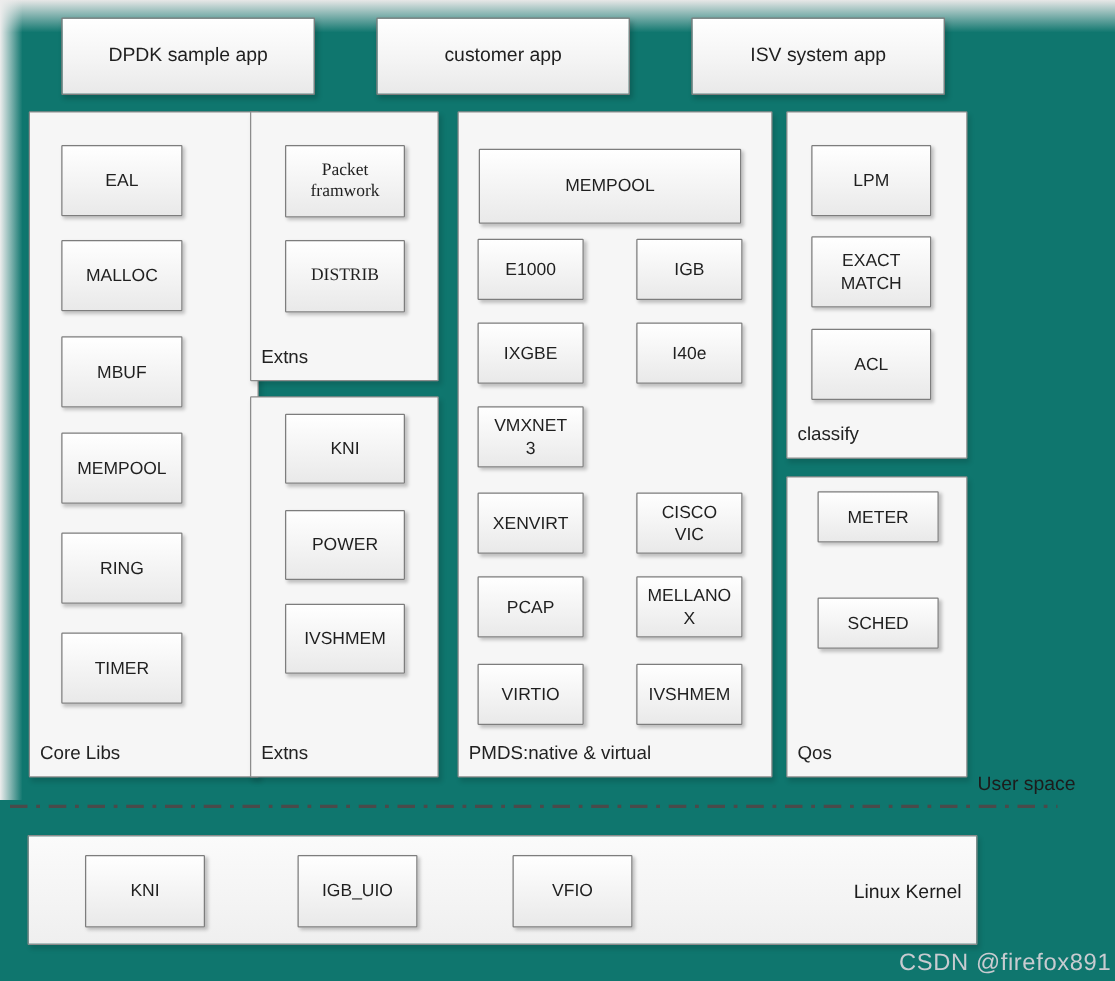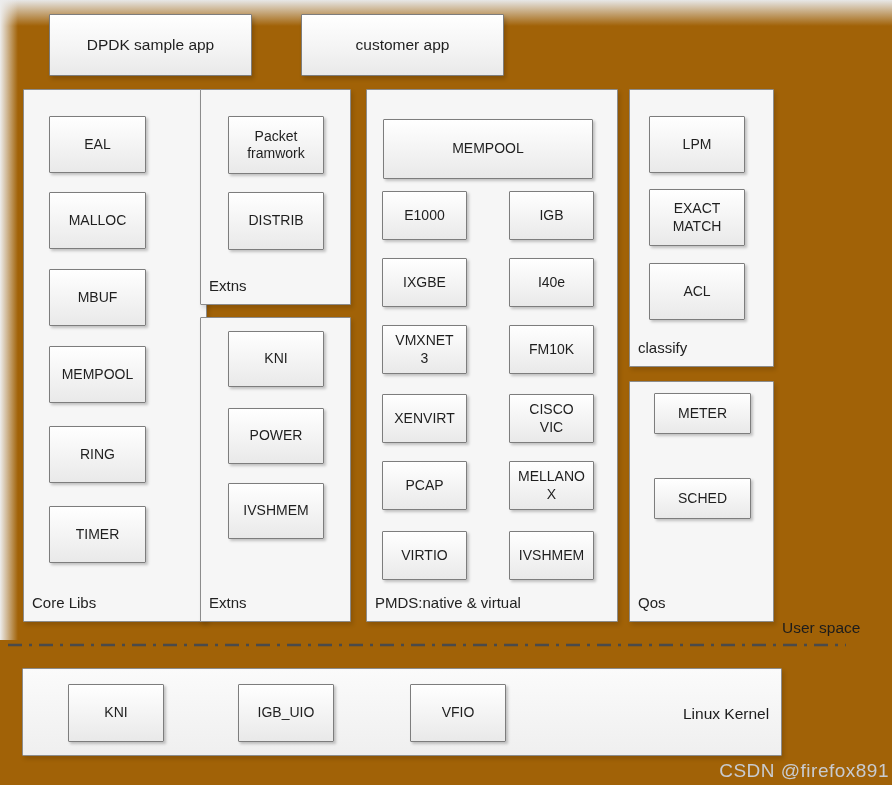--- a/index.html
+++ b/index.html
@@ -1,18 +1,18 @@
 <!DOCTYPE html>
 <html><head>
 <meta charset="utf-8">
 <style>
   html,body{margin:0;padding:0;background:#ffffff;}
   .canvas{
     position:relative;width:892px;height:785px;overflow:hidden;
-    background:#a16207;
+    background:#0f766e;
     font-family:"Liberation Sans", sans-serif;
     color:#1f1f1f;
   }
   .bg-top{
     position:absolute;left:0;top:0;width:892px;height:26px;
     background:linear-gradient(180deg,#e7e7e7 0%,rgba(255,255,255,0) 100%);
     pointer-events:none;
   }
   .bg-left{
     position:absolute;left:0;top:0;width:18px;height:640px;
@@ -47,21 +47,21 @@
     position:absolute;display:flex;align-items:center;justify-content:center;
     text-align:center;box-sizing:border-box;padding:0 4px;
     background:linear-gradient(180deg,#ffffff 0%,#f3f3f3 55%,#e9e9e9 100%);
     border:1px solid #7d7d7d;border-radius:1px;
     box-shadow:2px 2px 3px rgba(0,0,0,0.22);
     font-size:14px;line-height:1.25;overflow-wrap:anywhere;
   }
   #panel-core .node{left:25px;width:97px;height:57px;}
   #panel-core .n1{top:26px}  #panel-core .n2{top:102px} #panel-core .n3{top:179px}
   #panel-core .n4{top:256px} #panel-core .n5{top:336px} #panel-core .n6{top:416px}
-  #panel-extns-top .node{left:27px;width:96px;height:58px;}
+  #panel-extns-top .node{left:27px;width:96px;height:58px;font-family:Liberation Serif, serif;}
   #panel-extns-top .n1{top:26px} #panel-extns-top .n2{top:102px}
   #panel-extns-bot .node{left:27px;width:96px;height:56px;}
   #panel-extns-bot .n1{top:13px} #panel-extns-bot .n2{top:90px} #panel-extns-bot .n3{top:165px}
   #panel-pmds .hdr{left:16px;top:29px;width:210px;height:60px;}
   #panel-pmds .sub{width:85px;height:49px;padding:0 8px;}
   #panel-pmds .colL{left:15px} #panel-pmds .colR{left:142px}
   #panel-pmds .r1{top:101px} #panel-pmds .r2{top:168px} #panel-pmds .r3{top:235px}
   #panel-pmds .r4{top:304px} #panel-pmds .r5{top:371px} #panel-pmds .r6{top:441px}
   #panel-classify .node{left:19px;width:96px;height:57px;}
   #panel-classify .n1{top:26px} #panel-classify .n2{top:99px} #panel-classify .n3{top:173px}
@@ -89,20 +89,21 @@
 </head>
 <body>
 
 <div class="canvas">
 
   <div class="bg-top"></div>
   <div class="bg-left"></div>
 
   <div class="app a1">DPDK sample app</div>
   <div class="app a2">customer app</div>
+  <div class="app a3">ISV system app</div>
 
   <div class="panel" id="panel-core">
     <div class="node n1">EAL</div>
     <div class="node n2">MALLOC</div>
     <div class="node n3">MBUF</div>
     <div class="node n4">MEMPOOL</div>
     <div class="node n5">RING</div>
     <div class="node n6">TIMER</div>
     <div class="panel-label">Core Libs</div>
   </div>
@@ -123,21 +124,20 @@
   <div class="panel" id="panel-pmds">
     <div class="node hdr">MEMPOOL</div>
     <div class="node sub colL r1">E1000</div>
     <div class="node sub colL r2">IXGBE</div>
     <div class="node sub colL r3">VMXNET 3</div>
     <div class="node sub colL r4">XENVIRT</div>
     <div class="node sub colL r5">PCAP</div>
     <div class="node sub colL r6">VIRTIO</div>
     <div class="node sub colR r1">IGB</div>
     <div class="node sub colR r2">I40e</div>
-    <div class="node sub colR r3">FM10K</div>
     <div class="node sub colR r4">CISCO VIC</div>
     <div class="node sub colR r5">MELLANOX</div>
     <div class="node sub colR r6">IVSHMEM</div>
     <div class="panel-label">PMDS:native &amp; virtual</div>
   </div>
 
   <div class="panel" id="panel-classify">
     <div class="node n1">LPM</div>
     <div class="node n2">EXACT MATCH</div>
     <div class="node n3">ACL</div>

